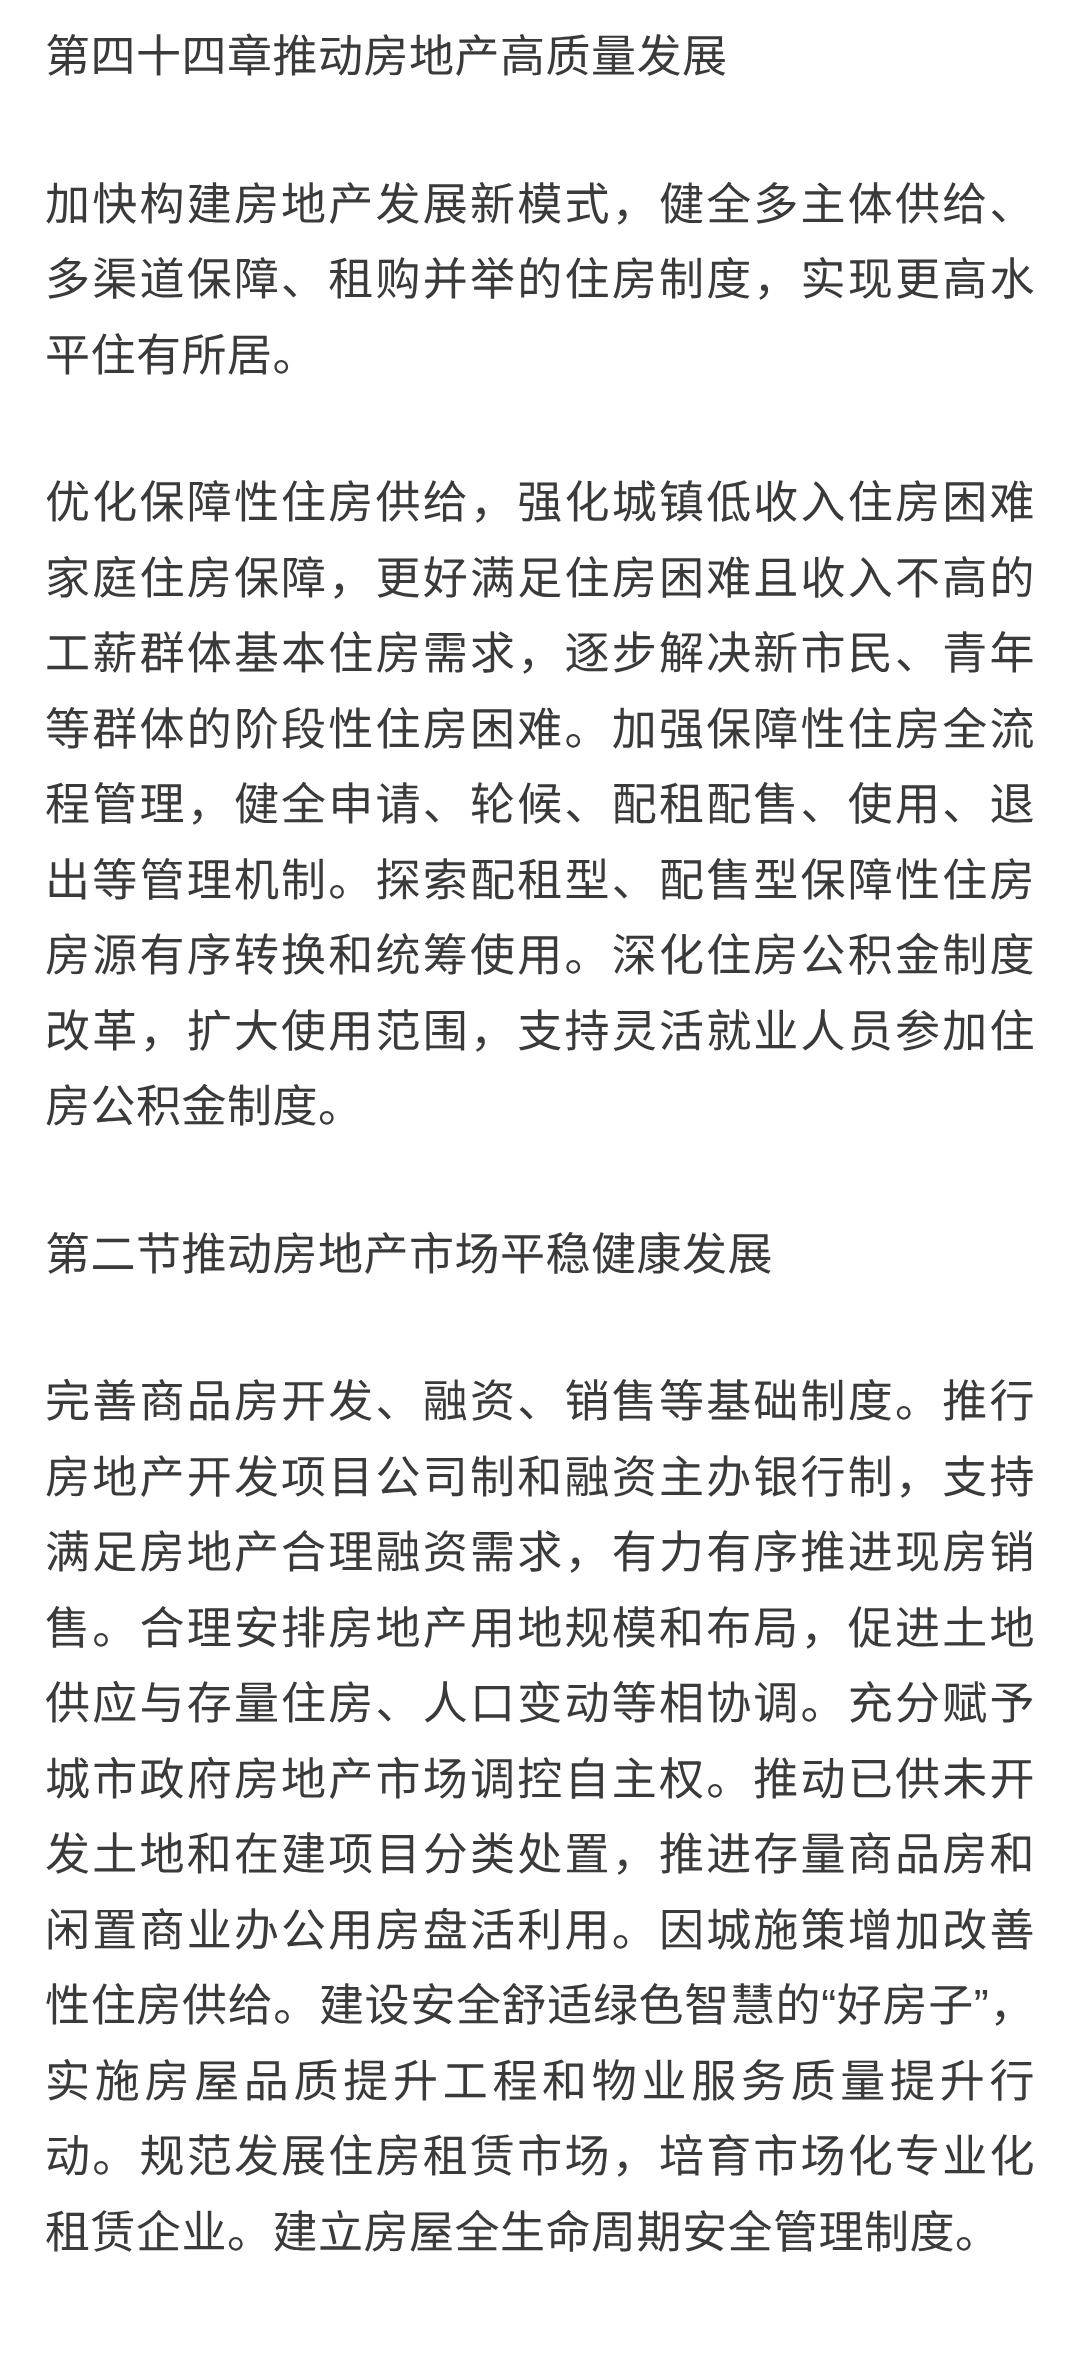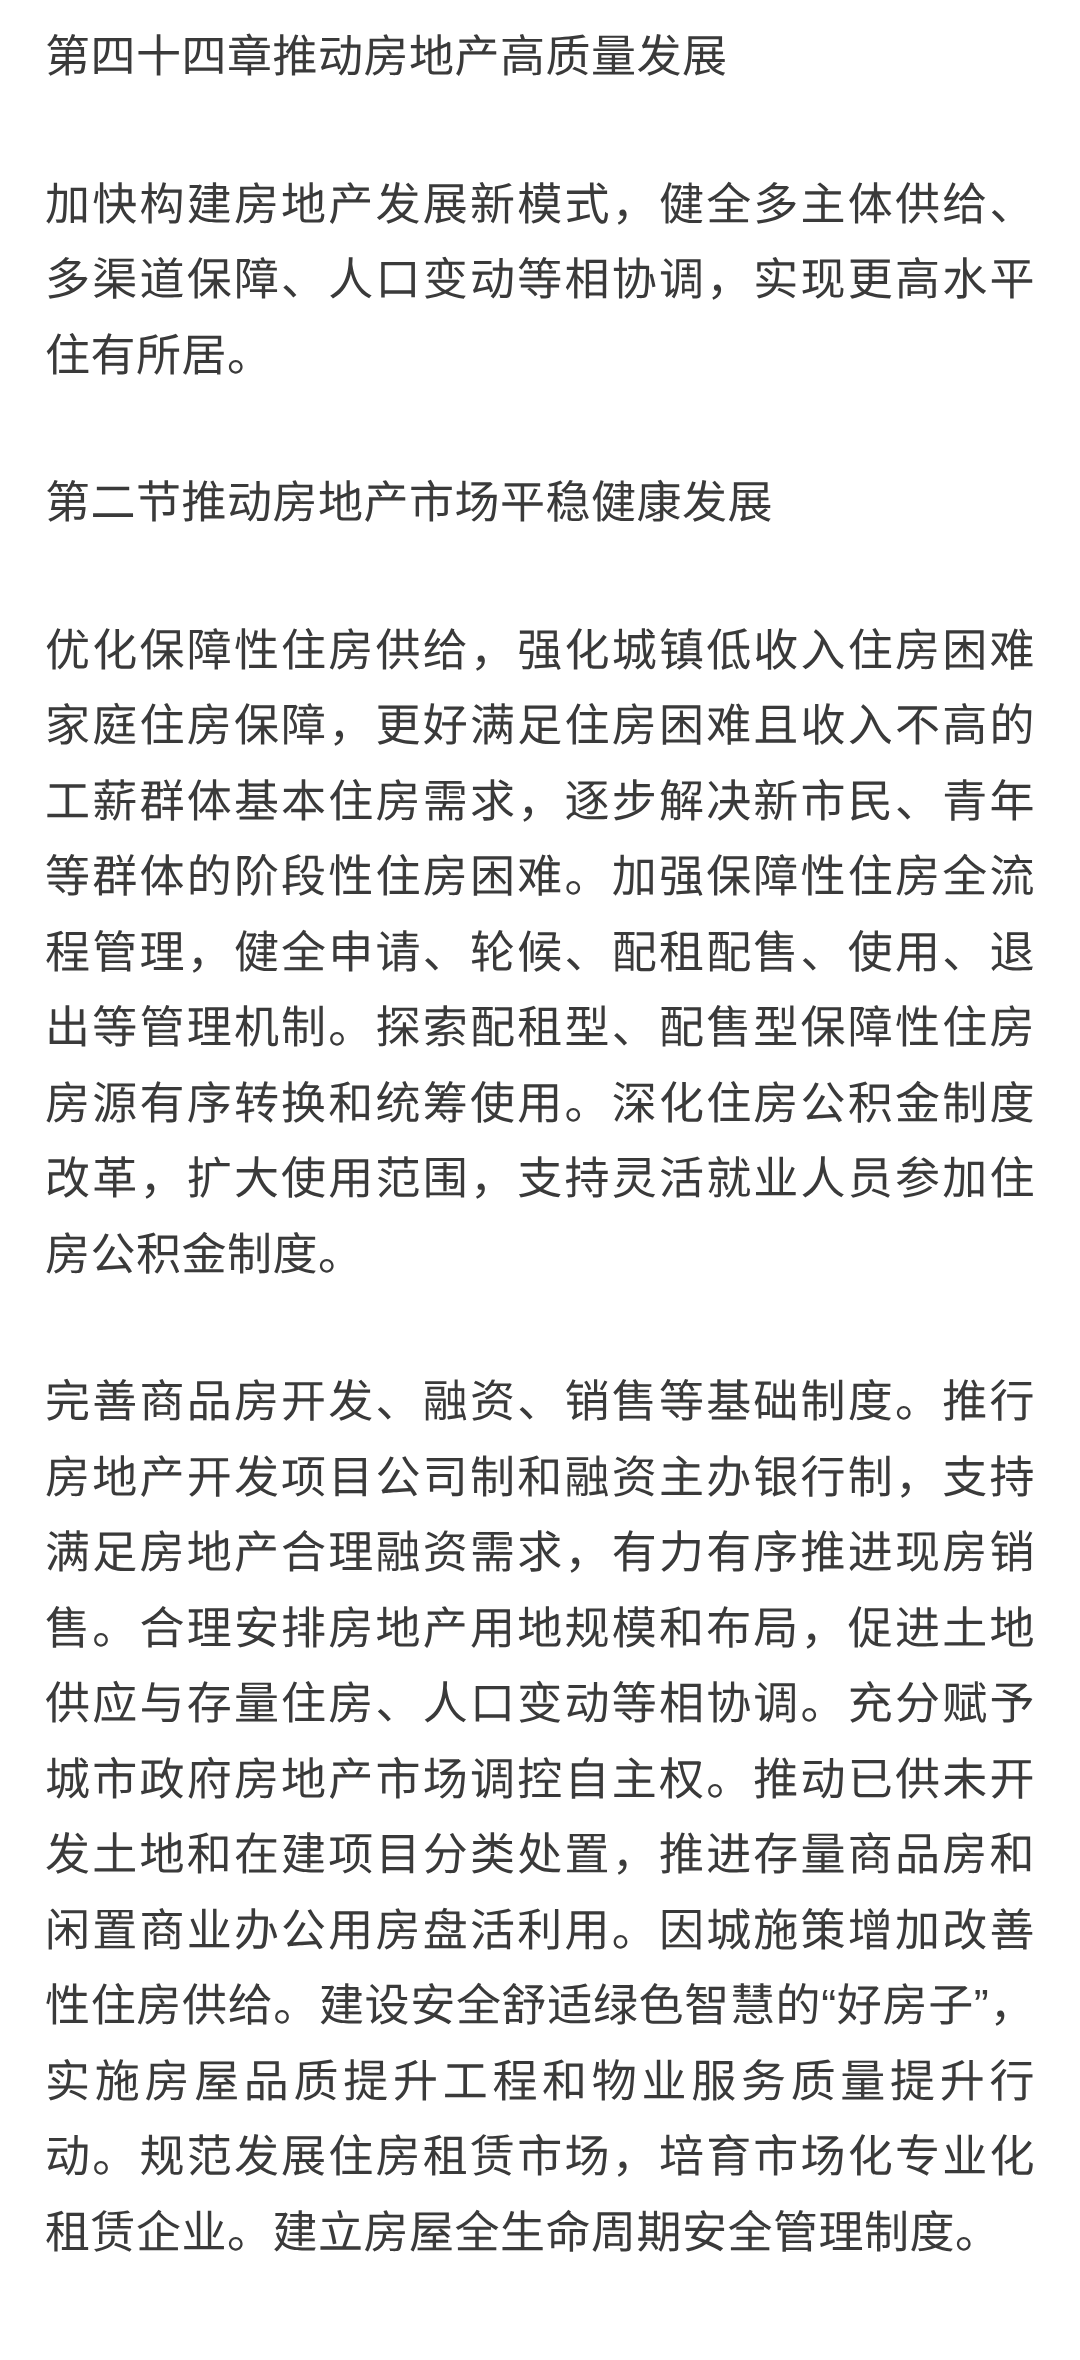--- a/index.html
+++ b/index.html
@@ -38,21 +38,21 @@
   .doc-heading {
     text-align: left;
   }
 </style>
 </head>
 <body>
 
 <div class="reader-page">
   <div class="doc-block doc-heading">第四十四章推动房地产高质量发展</div>
 
-  <div class="doc-block">加快构建房地产发展新模式，健全多主体供给、多渠道保障、人口变动等相协调，实现更高水平住有所居。</div>
+  <div class="doc-block">加快构建房地产发展新模式，健全多主体供给、多渠道保障、租购并举的住房制度，实现更高水平住有所居。</div>
 
 
+  <div class="doc-block">优化保障性住房供给，强化城镇低收入住房困难家庭住房保障，更好满足住房困难且收入不高的工薪群体基本住房需求，逐步解决新市民、青年等群体的阶段性住房困难。加强保障性住房全流程管理，健全申请、轮候、配租配售、使用、退出等管理机制。探索配租型、配售型保障性住房房源有序转换和统筹使用。深化住房公积金制度改革，扩大使用范围，支持灵活就业人员参加住房公积金制度。</div>
+
   <div class="doc-block doc-heading">第二节推动房地产市场平稳健康发展</div>
-
-  <div class="doc-block">优化保障性住房供给，强化城镇低收入住房困难家庭住房保障，更好满足住房困难且收入不高的工薪群体基本住房需求，逐步解决新市民、青年等群体的阶段性住房困难。加强保障性住房全流程管理，健全申请、轮候、配租配售、使用、退出等管理机制。探索配租型、配售型保障性住房房源有序转换和统筹使用。深化住房公积金制度改革，扩大使用范围，支持灵活就业人员参加住房公积金制度。</div>
 
   <div class="doc-block">完善商品房开发、融资、销售等基础制度。推行房地产开发项目公司制和融资主办银行制，支持满足房地产合理融资需求，有力有序推进现房销售。合理安排房地产用地规模和布局，促进土地供应与存量住房、人口变动等相协调。充分赋予城市政府房地产市场调控自主权。推动已供未开发土地和在建项目分类处置，推进存量商品房和闲置商业办公用房盘活利用。因城施策增加改善性住房供给。建设安全舒适绿色智慧的“好房子”，实施房屋品质提升工程和物业服务质量提升行动。规范发展住房租赁市场，培育市场化专业化租赁企业。建立房屋全生命周期安全管理制度。</div>
 </div>
 
 </body></html>

